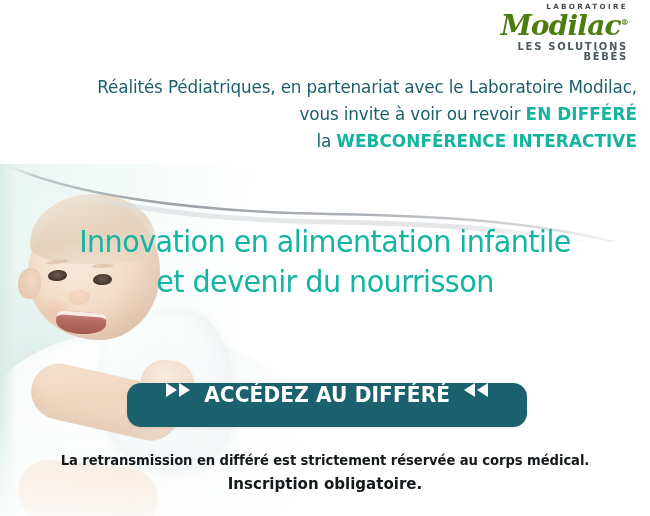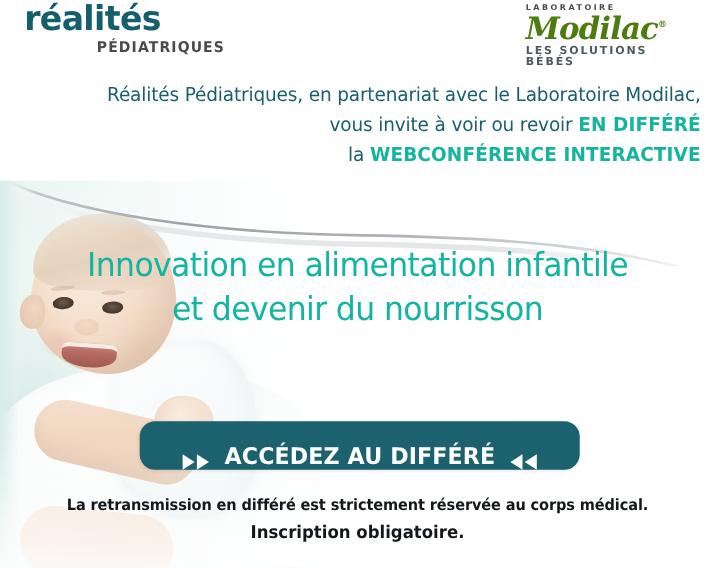--- a/index.html
+++ b/index.html
@@ -52,21 +52,21 @@
     margin-left: 66px;
     transform: scaleX(0.94);
     transform-origin: left center;
   }
 
   .modilac-logo {
     position: absolute;
     right: 22px;
     top: 3px;
     width: 150px;
-    text-align: left;
+    text-align: right;
   }
   .modilac-top {
     font-family: "DejaVu Sans", sans-serif;
     font-weight: bold;
     font-size: 7.2px;
     letter-spacing: 2.3px;
     color: #4a4a4a;
     line-height: 1;
     margin-bottom: 1px;
   }
@@ -301,21 +301,21 @@
   .cta {
     position: absolute;
     left: 127px;
     top: 383px;
     width: 400px;
     height: 44px;
     border-radius: 14px;
     background: #1b616e;
     z-index: 35;
     display: flex;
-    align-items: flex-end;
+    align-items: flex-start;
     justify-content: center;
     gap: 9px;
     cursor: pointer;
     box-shadow: 0 1px 3px rgba(0,0,0,0.10);
   }
   .cta-label {
     font-family: "DejaVu Sans", sans-serif;
     font-weight: bold;
     font-size: 21px;
     color: #ffffff;
@@ -351,24 +351,20 @@
   .footnote .l1 { display: block; font-size: 14.2px; transform: scaleX(0.93); letter-spacing: -0.1px; }
   .footnote .l2 { display: block; font-size: 16px; transform: scaleX(0.94); margin-top: 1px; }
 </style>
 </head>
 <body>
 
 <div class="page">
 
   <div class="header">
 
-    <div class="brand-logo">
-      <div class="brand-realites">réalités</div>
-      <div class="brand-pediatriques">PÉDIATRIQUES</div>
-    </div>
 
     <div class="modilac-logo">
       <div class="modilac-top">LABORATOIRE</div>
       <div class="modilac-main"><span>Modilac</span><sup>®</sup></div>
       <div class="modilac-bottom">LES SOLUTIONS BÉBÉS</div>
     </div>
 
   </div>
 
   <div class="intro">

